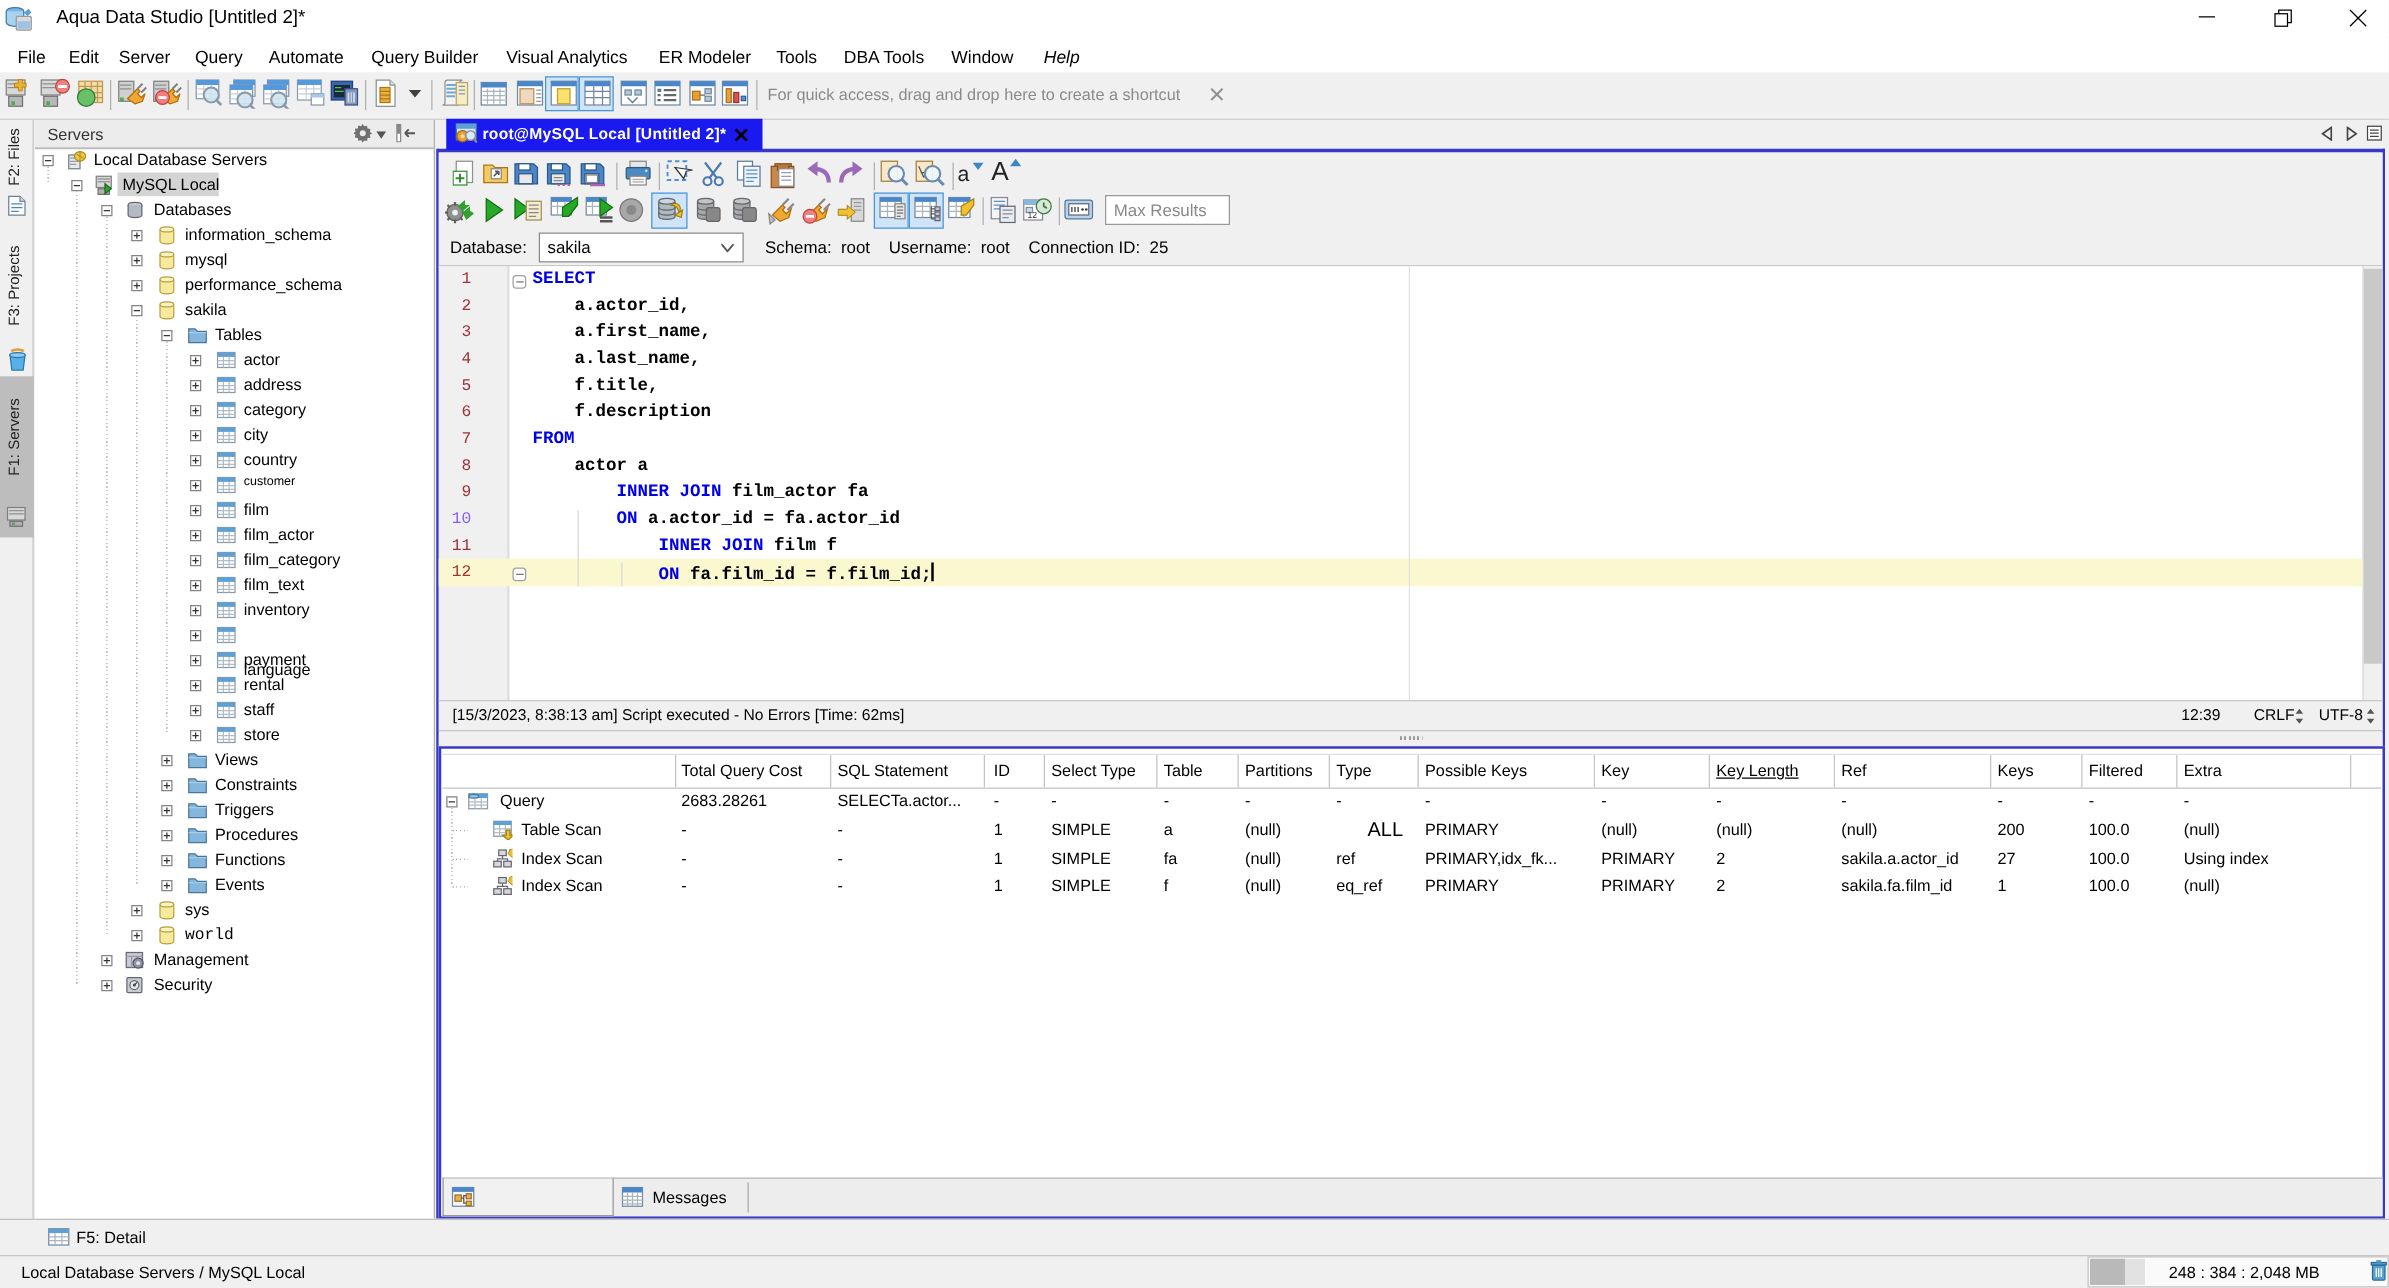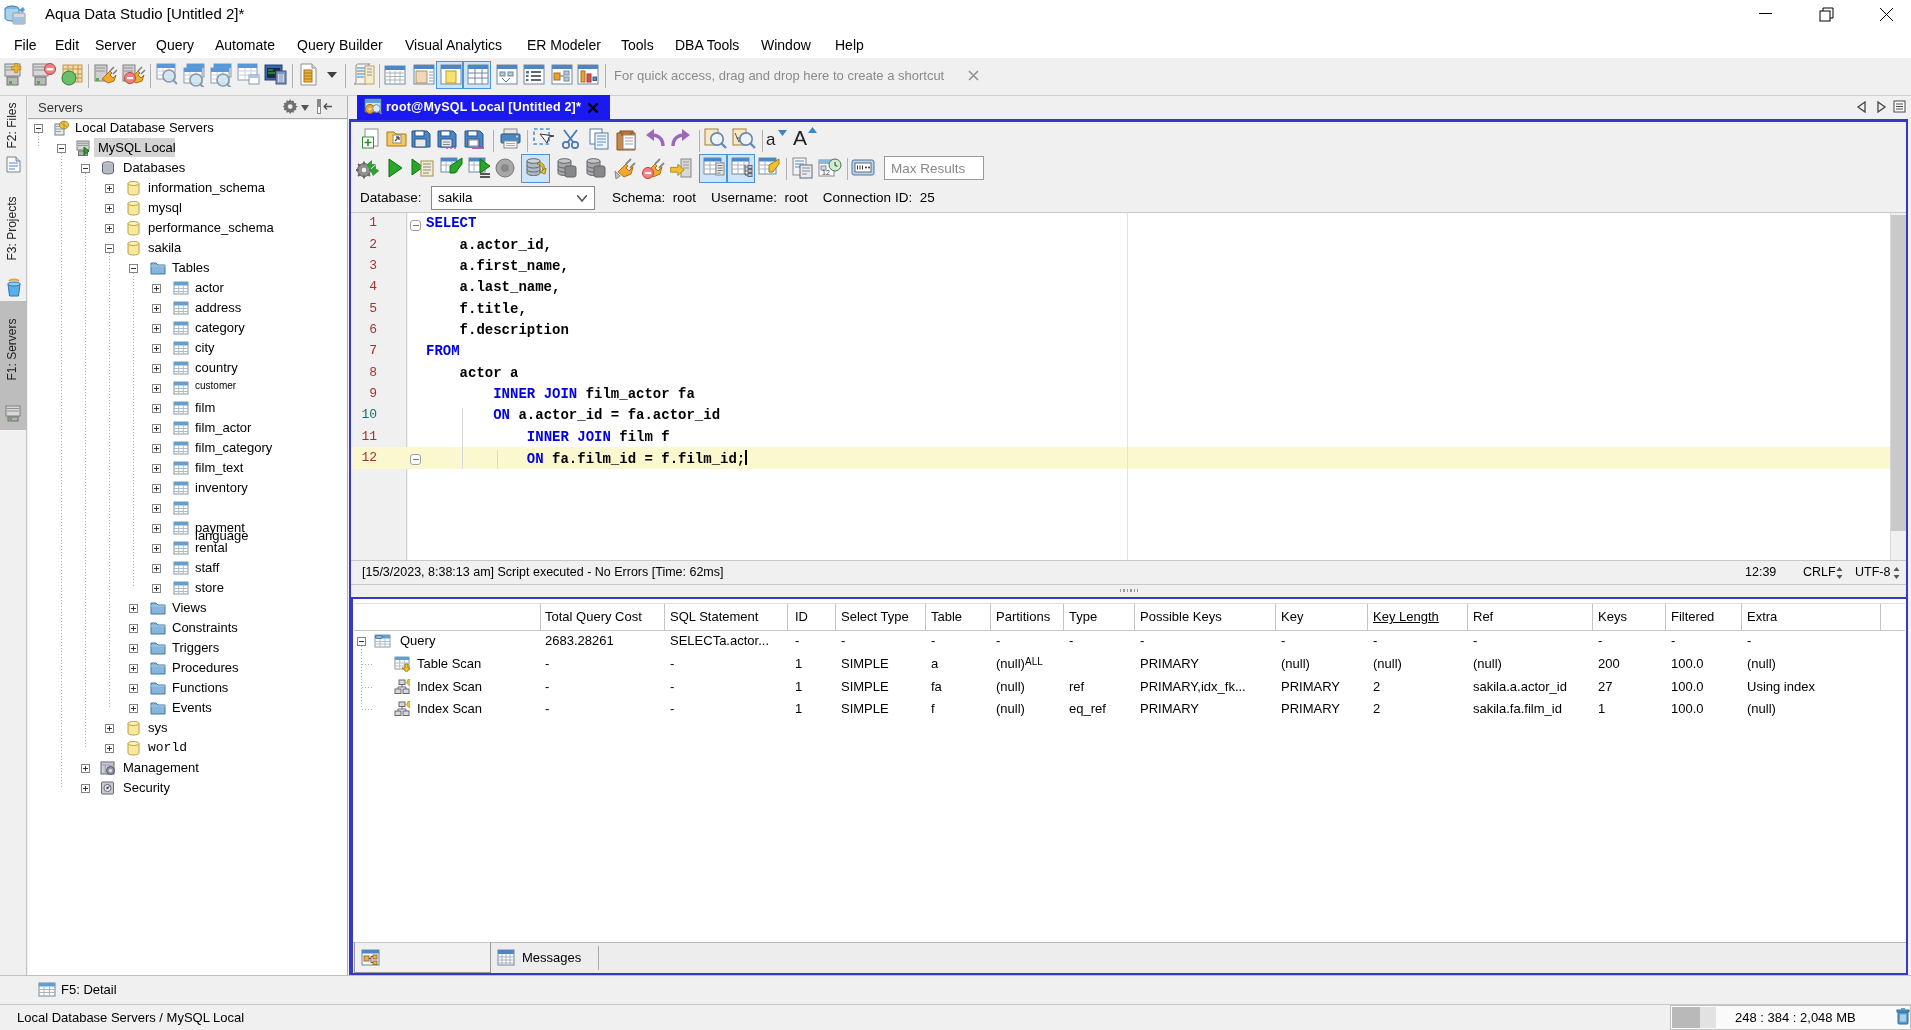--- a/index.html
+++ b/index.html
@@ -33,21 +33,21 @@
 <div class="ab" style="left:55px;top:37px;font-size:14px;">Edit</div>
 <div class="ab" style="left:95px;top:37px;font-size:14px;">Server</div>
 <div class="ab" style="left:156px;top:37px;font-size:14px;">Query</div>
 <div class="ab" style="left:215px;top:37px;font-size:14px;">Automate</div>
 <div class="ab" style="left:297px;top:37px;font-size:14px;">Query Builder</div>
 <div class="ab" style="left:405px;top:37px;font-size:14px;">Visual Analytics</div>
 <div class="ab" style="left:527px;top:37px;font-size:14px;">ER Modeler</div>
 <div class="ab" style="left:621px;top:37px;font-size:14px;">Tools</div>
 <div class="ab" style="left:675px;top:37px;font-size:14px;">DBA Tools</div>
 <div class="ab" style="left:761px;top:37px;font-size:14px;">Window</div>
-<div class="ab" style="left:835px;top:37px;font-size:14px;">Help</div>
+<div class="ab" style="left:835px;top:37px;font-size:14px;font-style:italic;">Help</div>
 <div class="ab" style="left:0;top:58px;width:1911px;height:38px;background:#f0f0f0;border-bottom:1px solid #d0d0d0;"></div>
 <svg class="ic" style="left:4px;top:63px" width="24" height="24" viewBox="0 0 24 24">
       <rect x="1" y="1" width="15" height="12" fill="#d8d8d8" stroke="#808080"></rect>
       <line x1="2" y1="4" x2="14" y2="4" stroke="#909090"></line>
       <line x1="2" y1="7" x2="14" y2="7" stroke="#909090"></line>
       <rect x="3" y="14" width="11" height="8" fill="#b8b8b8" stroke="#707070"></rect>
       <rect x="5" y="18" width="3" height="3" fill="#4faf4f"></rect>
       <path d="M14 4h5v5h5v5h-5v5h-5v-5H9V9h5z" fill="#f0b428" stroke="#b07808" transform="translate(2,-2) scale(0.62)"></path>
     </svg>
 <svg class="ic" style="left:32px;top:63px" width="24" height="24" viewBox="0 0 24 24">
@@ -787,21 +787,21 @@
 <div class="ab" style="left:351px;top:300.5px;width:26px;text-align:right;font-family:'Liberation Mono',monospace;font-size:13px;color:#a03434;">5</div>
 <div class="ab" style="left:426px;top:321.8px;height:21px;font-family:'Liberation Mono',monospace;font-size:14px;font-weight:bold;white-space:pre;">    f.description</div>
 <div class="ab" style="left:351px;top:321.8px;width:26px;text-align:right;font-family:'Liberation Mono',monospace;font-size:13px;color:#a03434;">6</div>
 <div class="ab" style="left:426px;top:343.2px;height:21px;font-family:'Liberation Mono',monospace;font-size:14px;font-weight:bold;white-space:pre;"><span style="color:#0000e8">FROM</span></div>
 <div class="ab" style="left:351px;top:343.2px;width:26px;text-align:right;font-family:'Liberation Mono',monospace;font-size:13px;color:#a03434;">7</div>
 <div class="ab" style="left:426px;top:364.5px;height:21px;font-family:'Liberation Mono',monospace;font-size:14px;font-weight:bold;white-space:pre;">    actor a</div>
 <div class="ab" style="left:351px;top:364.5px;width:26px;text-align:right;font-family:'Liberation Mono',monospace;font-size:13px;color:#a03434;">8</div>
 <div class="ab" style="left:426px;top:385.8px;height:21px;font-family:'Liberation Mono',monospace;font-size:14px;font-weight:bold;white-space:pre;">        <span style="color:#0000e8">INNER</span> <span style="color:#0000e8">JOIN</span> film_actor fa</div>
 <div class="ab" style="left:351px;top:385.8px;width:26px;text-align:right;font-family:'Liberation Mono',monospace;font-size:13px;color:#a03434;">9</div>
 <div class="ab" style="left:426px;top:407.2px;height:21px;font-family:'Liberation Mono',monospace;font-size:14px;font-weight:bold;white-space:pre;">        <span style="color:#0000e8">ON</span> a.actor_id = fa.actor_id</div>
-<div class="ab" style="left:351px;top:407.2px;width:26px;text-align:right;font-family:'Liberation Mono',monospace;font-size:13px;color:#0f766e;">10</div>
+<div class="ab" style="left:351px;top:407.2px;width:26px;text-align:right;font-family:'Liberation Mono',monospace;font-size:13px;color:#8b5cf6;">10</div>
 <div class="ab" style="left:426px;top:428.5px;height:21px;font-family:'Liberation Mono',monospace;font-size:14px;font-weight:bold;white-space:pre;">            <span style="color:#0000e8">INNER</span> <span style="color:#0000e8">JOIN</span> film f</div>
 <div class="ab" style="left:351px;top:428.5px;width:26px;text-align:right;font-family:'Liberation Mono',monospace;font-size:13px;color:#a03434;">11</div>
 <div class="ab" style="left:426px;top:449.8px;height:21px;font-family:'Liberation Mono',monospace;font-size:14px;font-weight:bold;white-space:pre;">            <span style="color:#0000e8">ON</span> fa.film_id = f.film_id;<span style="display:inline-block;width:1.5px;height:15px;background:#000;vertical-align:-2px;"></span></div>
 <div class="ab" style="left:351px;top:449.8px;width:26px;text-align:right;font-family:'Liberation Mono',monospace;font-size:13px;color:#a03434;">12</div>
 <div class="ab" style="left:410px;top:220px;width:11px;height:11px;background:#fff;border:1px solid #a0a0a0;border-radius:3px;"></div>
 <div class="ab" style="left:412.5px;top:225px;width:6px;height:1px;background:#777;"></div>
 <div class="ab" style="left:410px;top:454px;width:11px;height:11px;background:#fff;border:1px solid #a0a0a0;border-radius:3px;"></div>
 <div class="ab" style="left:412.5px;top:459px;width:6px;height:1px;background:#777;"></div>
 <div class="ab" style="left:351px;top:560px;width:1555px;height:25px;background:#f0f0f0;border-top:1px solid #c8c8c8;border-bottom:1px solid #c8c8c8;"></div>
 <div class="ab" style="left:362px;top:565px;font-size:12.5px;">[15/3/2023, 8:38:13 am] Script executed - No Errors [Time: 62ms]</div>
@@ -881,21 +881,21 @@
       <path d="M1 7h14M1 10h14M5.7 4v9M10.3 4v9" stroke="#b0bcc6"></path>
       <path d="M11 8v4h-3l4.5 4 4.5-4h-3V8z" fill="#f0c030" stroke="#a08010"></path>
     </svg>
 <div class="ab" style="left:417px;top:656px;font-size:13px;white-space:nowrap;">Table Scan</div>
 <div class="ab" style="left:545px;top:656px;font-size:13px;white-space:nowrap;">-</div>
 <div class="ab" style="left:670px;top:656px;font-size:13px;white-space:nowrap;">-</div>
 <div class="ab" style="left:795px;top:656px;font-size:13px;white-space:nowrap;">1</div>
 <div class="ab" style="left:841px;top:656px;font-size:13px;white-space:nowrap;">SIMPLE</div>
 <div class="ab" style="left:931px;top:656px;font-size:13px;white-space:nowrap;">a</div>
 <div class="ab" style="left:996px;top:656px;font-size:13px;white-space:nowrap;">(null)</div>
-<div class="ab" style="left:1025px;top:656px;font-size:10px;white-space:nowrap;">ALL</div>
+<div class="ab" style="left:1094px;top:656px;font-size:16px;white-space:nowrap;">ALL</div>
 <div class="ab" style="left:1140px;top:656px;font-size:13px;white-space:nowrap;">PRIMARY</div>
 <div class="ab" style="left:1281px;top:656px;font-size:13px;white-space:nowrap;">(null)</div>
 <div class="ab" style="left:1373px;top:656px;font-size:13px;white-space:nowrap;">(null)</div>
 <div class="ab" style="left:1473px;top:656px;font-size:13px;white-space:nowrap;">(null)</div>
 <div class="ab" style="left:1598px;top:656px;font-size:13px;white-space:nowrap;">200</div>
 <div class="ab" style="left:1671px;top:656px;font-size:13px;white-space:nowrap;">100.0</div>
 <div class="ab" style="left:1747px;top:656px;font-size:13px;white-space:nowrap;">(null)</div>
 <svg class="ic" style="left:394px;top:679px" width="16" height="16" viewBox="0 0 16 16">
       <rect x="5" y="1" width="6" height="4.5" fill="#d8d8d8" stroke="#667"></rect>
       <rect x="1" y="10" width="6" height="4.5" fill="#d8d8d8" stroke="#667"></rect>

